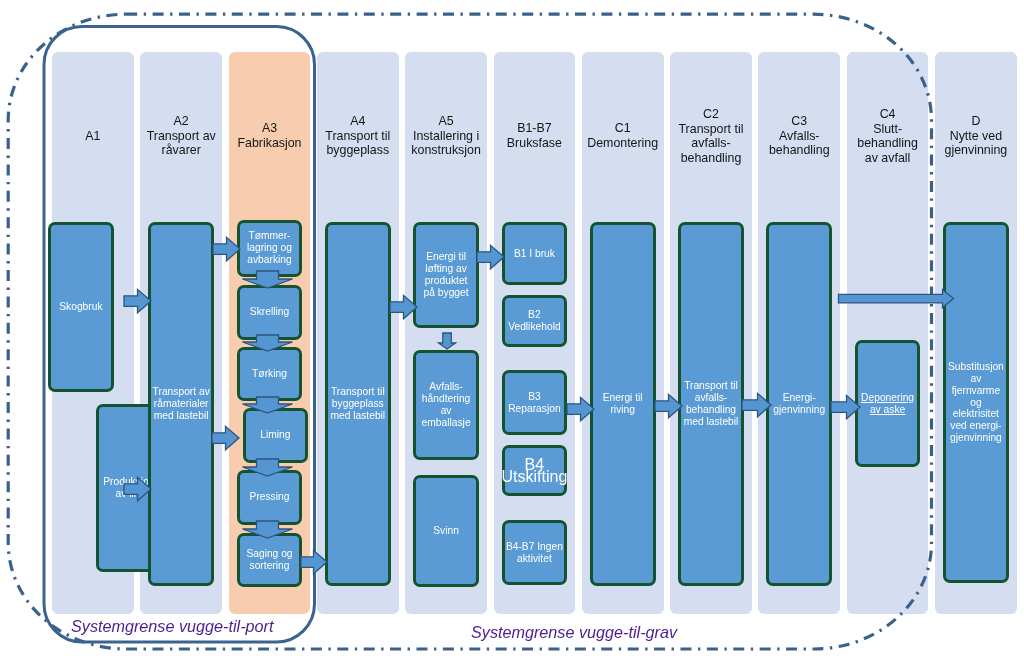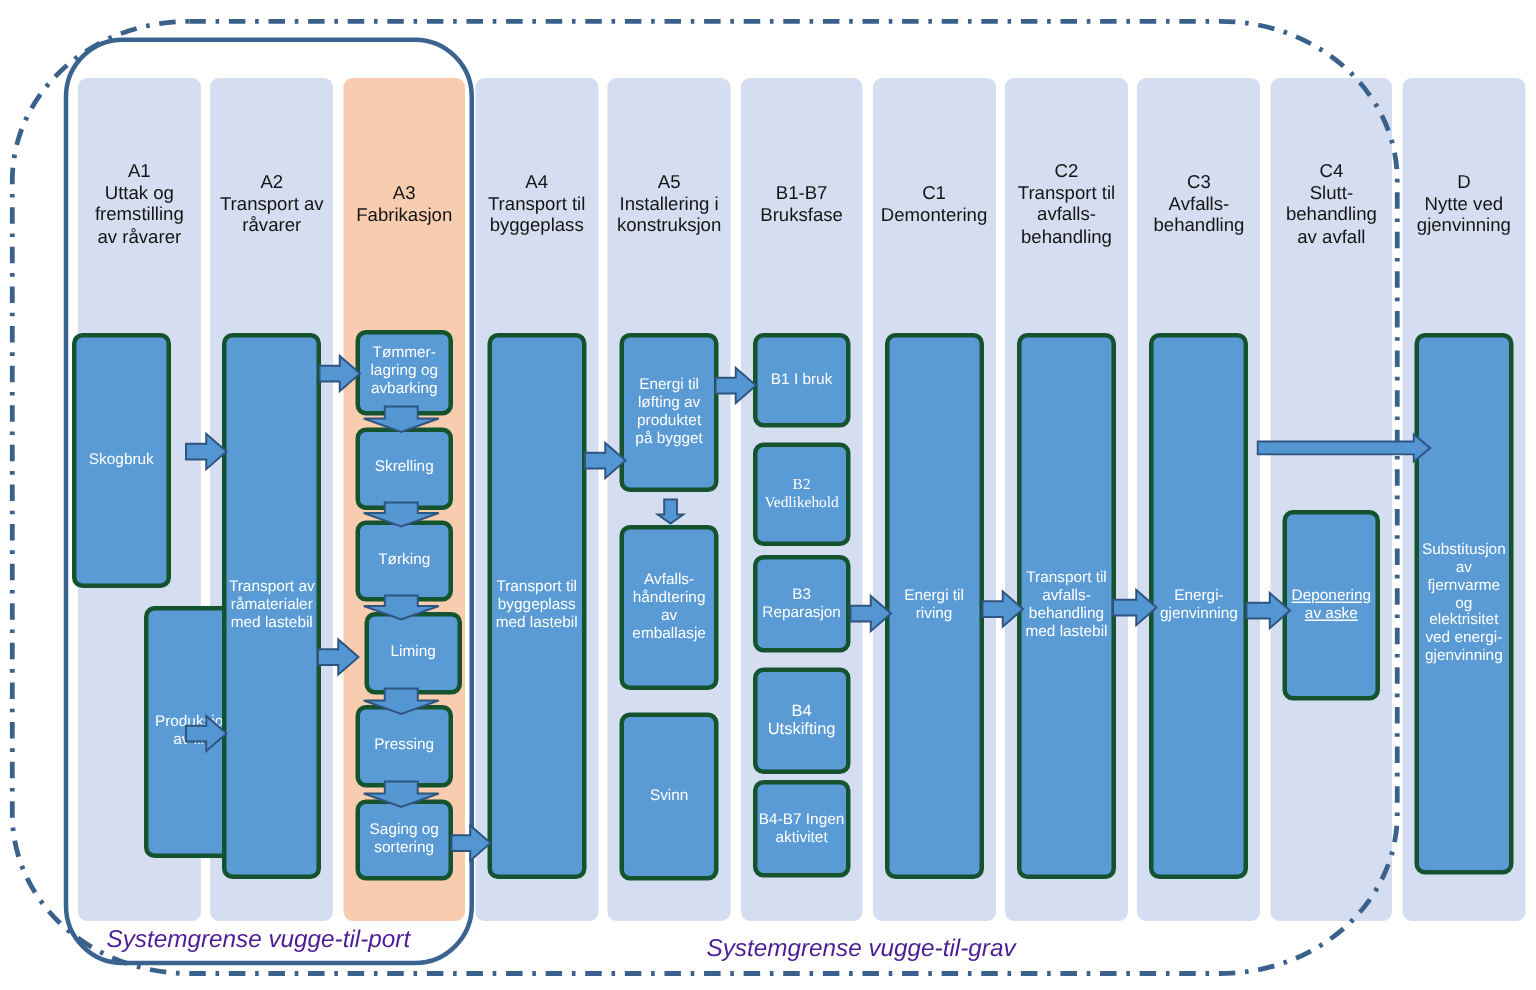--- a/index.html
+++ b/index.html
@@ -19,23 +19,20 @@
   svg.ov{position:absolute;left:0;top:0;width:1024px;height:660px;overflow:visible;}
 </style>
 </head>
 <body>
 
 <div id="stage">
   <div id="columns">
       <div class="col" style="left: 52px; top: 52px; width: 81.8px; height: 561.5px;">
         <div class="colhdr">
           <div class="colcode">A1</div>
-          <div class="colname">Uttak og
-fremstilling
-av råvarer</div>
         </div>
       </div>
       <div class="col" style="left: 140.3px; top: 52px; width: 81.8px; height: 561.5px;">
         <div class="colhdr">
           <div class="colcode">A2</div>
           <div class="colname">Transport av
 råvarer</div>
         </div>
       </div>
       <div class="col hl" style="left: 228.6px; top: 52px; width: 81.8px; height: 561.5px;">
@@ -127,25 +124,25 @@
       <div class="box" style="left: 413.2px; top: 222px; width: 65.8px; height: 106px; font-size: 10.25px; line-height: 11.85px;"><span>Energi til
 løfting av
 produktet
 på bygget</span></div>
       <div class="box" style="left: 413.2px; top: 350px; width: 65.8px; height: 110px; font-size: 10.25px; line-height: 11.85px;"><span>Avfalls-
 håndtering
 av
 emballasje</span></div>
       <div class="box" style="left: 413.2px; top: 475px; width: 65.8px; height: 112px; font-size: 10.25px; line-height: 11.85px;"><span>Svinn</span></div>
       <div class="box" style="left: 501.5px; top: 222px; width: 65.8px; height: 63px; font-size: 10.25px; line-height: 11.85px;"><span>B1 I bruk</span></div>
-      <div class="box" style="left: 501.5px; top: 295px; width: 65.8px; height: 69px; font-size: 10.25px; line-height: 11.85px; font-family: Liberation Serif, serif;"><span>B2
+      <div class="box" style="left: 501.5px; top: 295px; width: 65.8px; height: 52px; font-size: 10.25px; line-height: 11.85px;"><span>B2
 Vedlikehold</span></div>
       <div class="box" style="left: 501.5px; top: 370px; width: 65.8px; height: 65px; font-size: 10.25px; line-height: 11.85px;"><span>B3
 Reparasjon</span></div>
-      <div class="box" style="left: 501.5px; top: 445px; width: 65.8px; height: 71px; font-size: 11px; line-height: 11.85px;"><span>B4
+      <div class="box" style="left: 501.5px; top: 445px; width: 65.8px; height: 51px; font-size: 16px; line-height: 11.85px;"><span>B4
 Utskifting</span></div>
       <div class="box" style="left: 501.5px; top: 520px; width: 65.8px; height: 65px; font-size: 10.25px; line-height: 11.85px;"><span>B4-B7 Ingen
 aktivitet</span></div>
       <div class="box" style="left: 589.8px; top: 222px; width: 65.8px; height: 364px; font-size: 10.25px; line-height: 11.85px;"><span>Energi til
 riving</span></div>
       <div class="box" style="left: 678.1px; top: 222px; width: 65.8px; height: 364px; font-size: 10.25px; line-height: 11.85px;"><span>Transport til
 avfalls-
 behandling
 med lastebil</span></div>
       <div class="box" style="left: 766.4px; top: 222px; width: 65.8px; height: 364px; font-size: 10.25px; line-height: 11.85px;"><span>Energi-

